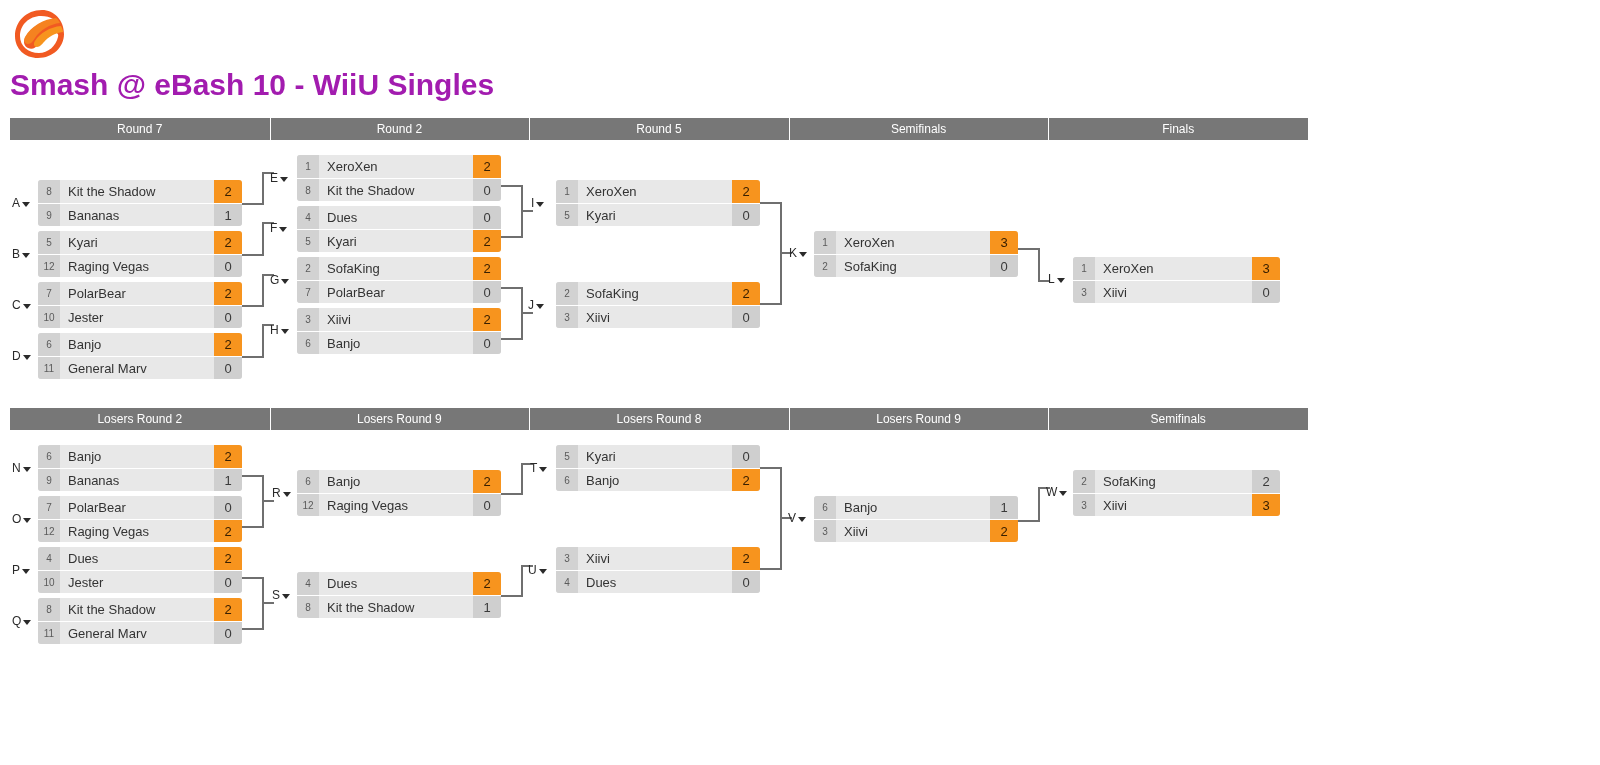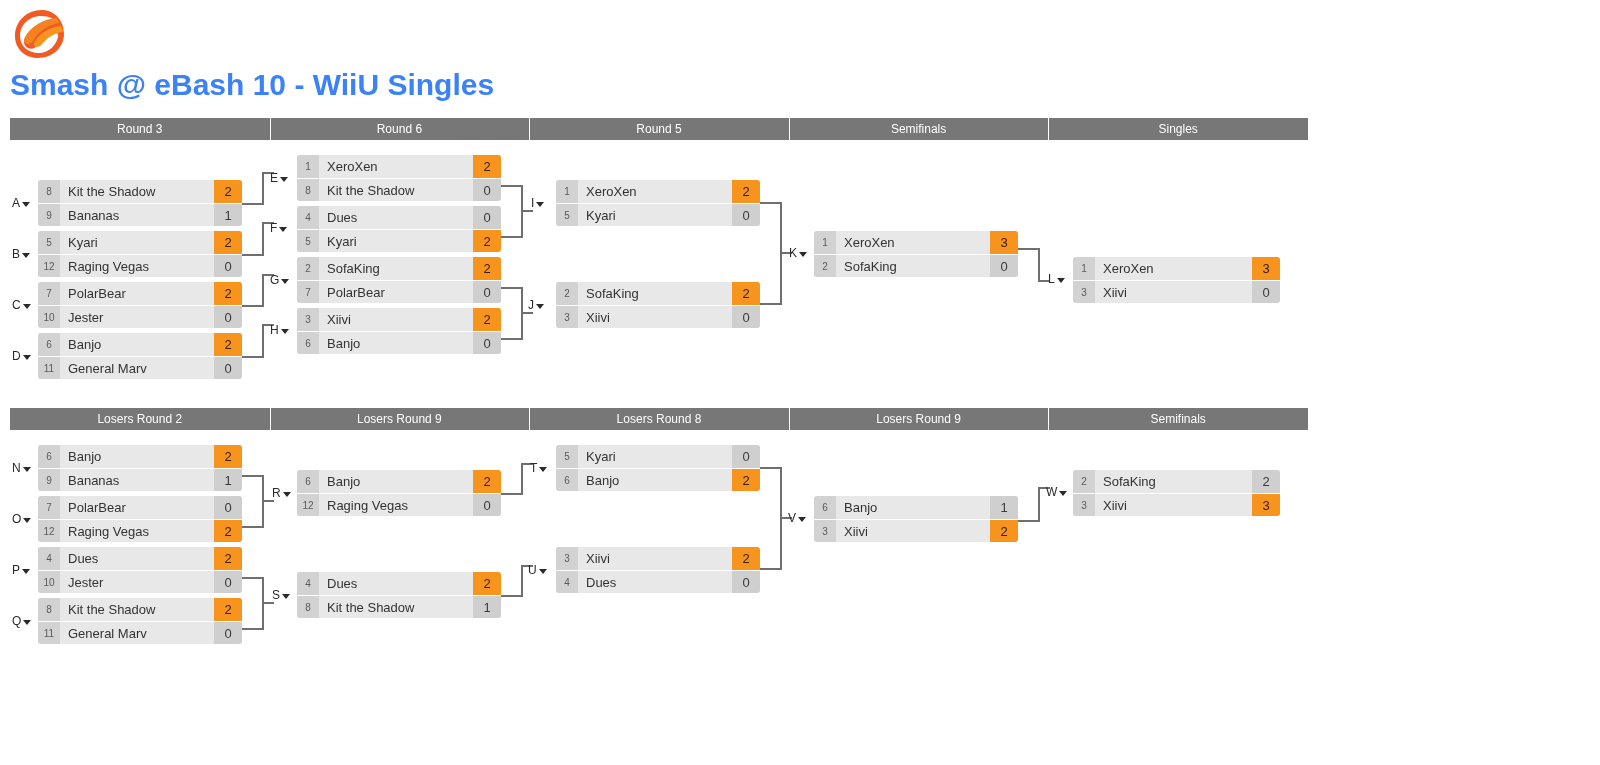--- a/index.html
+++ b/index.html
@@ -14,21 +14,21 @@
 
   
   .brand { position: absolute; left: 12px; top: 8px; display: flex; align-items: center; gap: 10px; }
   .brand-logo { width: 56px; height: 52px; display: block; }
   .brand-word {
     font-size: 42px; font-weight: bold; letter-spacing: -1px;
     color: #1a1a1a; line-height: 1; font-family: "Liberation Sans", sans-serif;
   }
   .page-title {
     position: absolute; left: 10px; top: 68px;
-    font-size: 30px; font-weight: bold; color: #3b82f6;
+    font-size: 30px; font-weight: bold; color: #a21caf;
     font-family: "Liberation Sans", sans-serif;
   }
 
   
   .round-bar {
     position: absolute; height: 22px;
     background: #777777;
     display: flex;
   }
   .round-cell {
@@ -104,25 +104,25 @@
       <path d="M44 10 C32 11 19 18 13 29 C11 33 13 36 16 36 C19 36 21 33 23 30
                C28 22 38 16 48 15 C47 13 46 11 44 10 Z" fill="#f58220"></path>
       <path d="M49 18 C38 19 28 25 23 33 C21 36 22 39 25 39 C28 39 30 36 32 34
                C36 29 43 25 51 24 C51 22 50 20 49 18 Z" fill="#f7941e"></path>
     </svg>
   </div>
 
   <div class="page-title">Smash @ eBash 10 - WiiU Singles</div>
 
   <div class="round-bar" style="left:10px; top:118px; width:1298px;">
-    <div class="round-cell">Round 3</div>
-    <div class="round-cell">Round 6</div>
+    <div class="round-cell">Round 7</div>
+    <div class="round-cell">Round 2</div>
     <div class="round-cell">Round 5</div>
     <div class="round-cell">Semifinals</div>
-    <div class="round-cell">Singles</div>
+    <div class="round-cell">Finals</div>
   </div>
 
   <div class="round-bar" style="left:10px; top:408px; width:1298px;">
     <div class="round-cell">Losers Round 2</div>
     <div class="round-cell">Losers Round 9</div>
     <div class="round-cell">Losers Round 8</div>
     <div class="round-cell">Losers Round 9</div>
     <div class="round-cell">Semifinals</div>
   </div>
 

